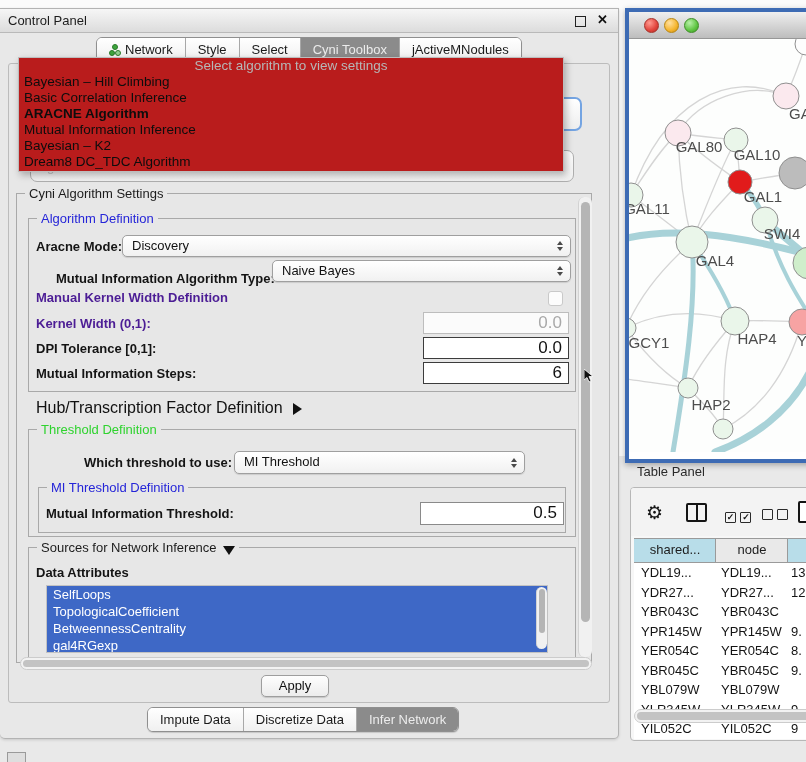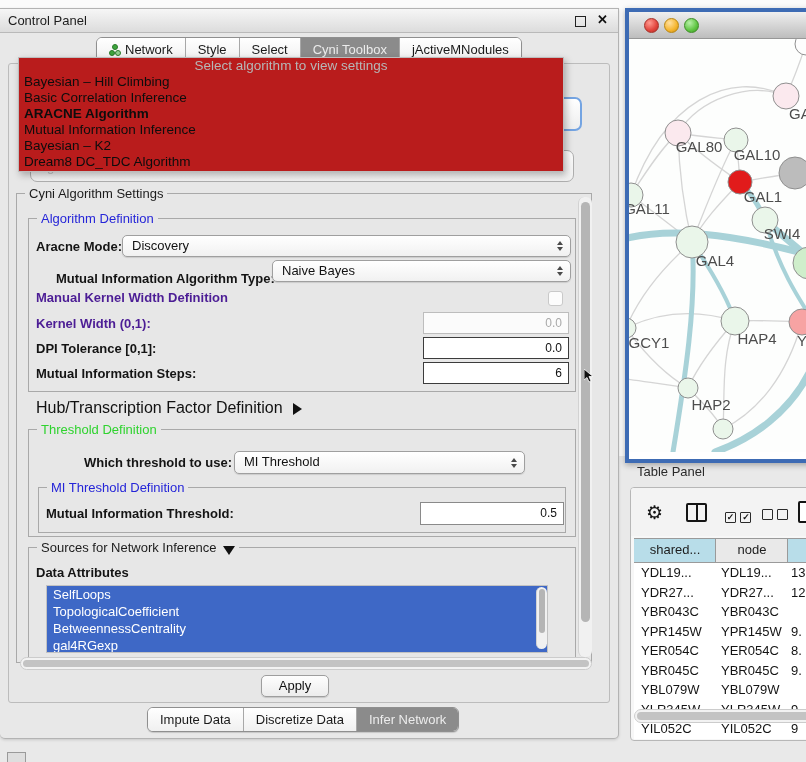--- a/index.html
+++ b/index.html
@@ -50,21 +50,21 @@
   .t-green{color:#2fd32f;}
 
   .lbl{font-size:13px;font-weight:bold;color:#141414;white-space:nowrap;}
   .lbl.dis{color:#4c1d95;}
 
   .combo{background:linear-gradient(#ffffff,#f1f1f1);border:1px solid #9f9f9f;border-radius:5px;font-size:13px;color:#111;line-height:20px;padding-left:9px;box-shadow:0 1px 1px rgba(0,0,0,.12);}
   .spin{position:absolute;right:7px;top:50%;transform:translateY(-50%);display:flex;flex-direction:column;gap:2px;}
   .spin i{width:0;height:0;border:solid transparent;border-width:0 3.5px 4px;border-bottom-color:#4a4a4a;}
   .spin i.dn{border-width:4px 3.5px 0;border-top-color:#4a4a4a;}
 
-  .field{background:#fff;border:1px solid #3c3c3c;font-size:12px;color:#111;text-align:right;padding-right:6px;line-height:20px;}
+  .field{background:#fff;border:1px solid #3c3c3c;font-size:17px;color:#111;text-align:right;padding-right:6px;line-height:20px;}
   .field.dis{border:1px solid #bdbdbd;background:#fbfbfb;color:#a9a9a9;}
   .chk{width:13px;height:13px;border:1px solid #c9c9c9;border-radius:3px;background:#fcfcfc;}
 
   .tri-r{display:inline-block;width:0;height:0;border:solid transparent;border-width:6px 0 6px 9px;border-left-color:#111;margin-left:10px;vertical-align:-2px;}
   .tri-d{display:inline-block;width:0;height:0;border:solid transparent;border-width:9px 6px 0 6px;border-top-color:#111;margin-left:6px;vertical-align:-3px;}
 
   
   .attr-list{background:#fff;border:1px solid #c2c2c2;overflow:hidden;}
   .attr-item{height:17px;line-height:17px;padding-left:6px;font-size:13px;color:#0d0d0d;white-space:nowrap;}
   .attr-item.sel{background:#3e68c6;color:#fff;}

